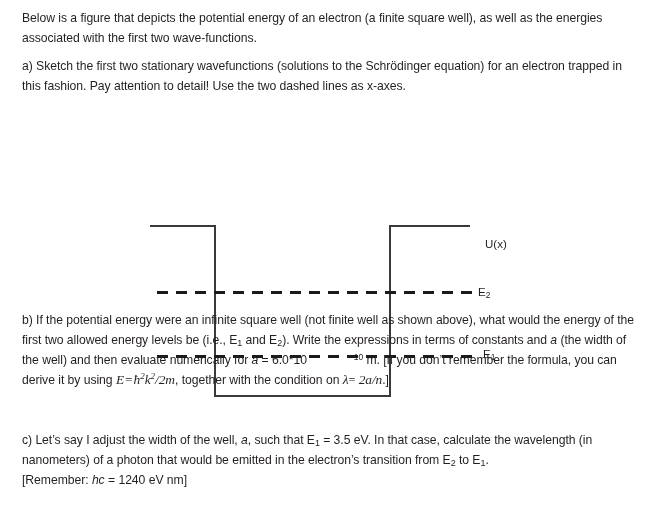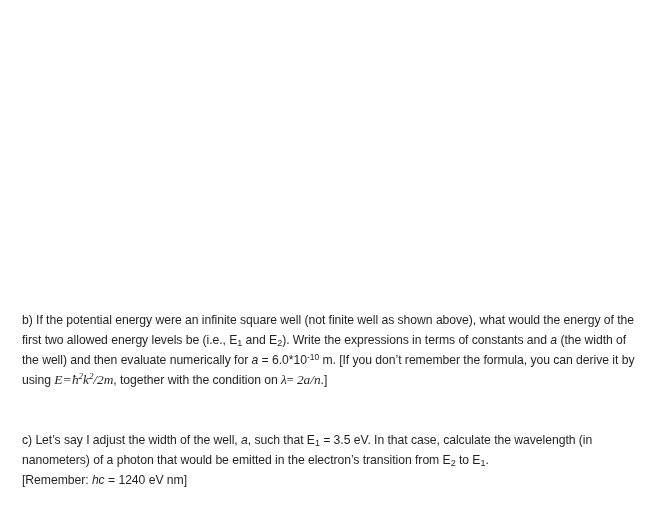--- a/index.html
+++ b/index.html
@@ -61,20 +61,21 @@
   .ital { font-style: italic; }
   sub.s {
     font-size: 9px;
     vertical-align: -0.22em;
     line-height: 0;
   }
   sup.s {
     font-size: 8.5px;
     vertical-align: 0.45em;
     line-height: 0;
+    padding-left: 44px;
   }
 
   
   .figure {
     position: absolute;
     left: 0px;
     top: 108px;
     width: 661px;
     height: 190px;
   }
@@ -149,20 +150,38 @@
   .fig-label sub {
     font-size: 8.5px;
     vertical-align: -0.25em;
   }
 </style>
 </head>
 <body>
 
 <div class="page">
 
+  <div class="para p-intro">Below is a figure that depicts the potential energy of an electron (a finite square well), as well as the energies associated with the first two wave-functions.</div>
 
+  <div class="para p-a">a) Sketch the first two stationary wavefunctions (solutions to the Schrödinger equation) for an electron trapped in this fashion. Pay attention to detail! Use the two dashed lines as x-axes.</div>
 
+  <div class="figure">
+    <div class="well-line seg-top-left"></div>
+    <div class="well-line seg-top-right"></div>
+    <div class="well-line seg-wall-left"></div>
+    <div class="well-line seg-wall-right"></div>
+    <div class="well-line seg-bottom"></div>
+
+    <div class="dashline dash-e2"></div>
+    <div class="dashline dash-e1"></div>
+
+    <div class="fig-label lbl-ux"><span>U(x)</span></div>
+
+    <div class="fig-label lbl-e2"><span>E</span><sub>2</sub></div>
+
+    <div class="fig-label lbl-e1"><span>E</span><sub>1</sub></div>
+  </div>
 
   <div class="para p-b"><span>b) If the potential energy were an infinite square well (not finite well as shown above), what would the energy of the first two allowed energy levels be (i.e., E</span><sub class="s">1</sub><span> and E</span><sub class="s">2</sub><span>). Write the expressions in terms of constants and </span><span class="ital">a</span><span> (the width of the well) and then evaluate numerically for </span><span class="ital">a</span><span> = 6.0*10</span><sup class="s">-10</sup><span> m.  [If you don’t remember the formula, you can derive it by using </span><span class="math"><span>E</span><span class="op">=</span><span>ħ</span><sup class="m">2</sup><span>k</span><sup class="m">2</sup><span>/2m</span></span><span>,</span><span> together with the condition on </span><span class="math">λ</span><span class="mathup">=</span> <span class="math">2a/n</span><span>.]</span></div>
 
   <div class="para p-c"><span>c) Let’s say I adjust the width of the well, </span><span class="ital">a</span><span>, such that E</span><sub class="s">1</sub><span> = 3.5 eV. In that case, calculate the wavelength (in nanometers) of a photon that would be emitted in the electron’s transition from E</span><sub class="s">2</sub><span> to E</span><sub class="s">1</sub><span>.</span><br><span>[Remember: </span><span class="ital">hc</span><span> = 1240 eV nm]</span></div>
 
 </div>
 
 </body></html>

